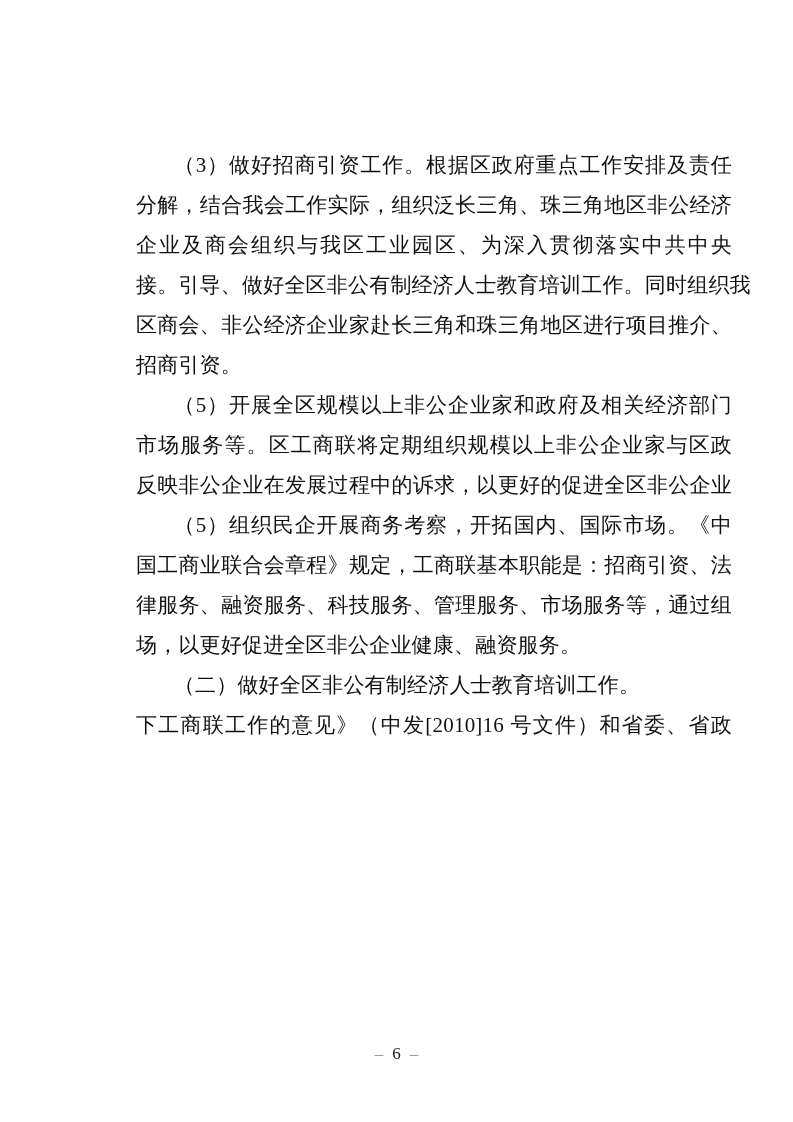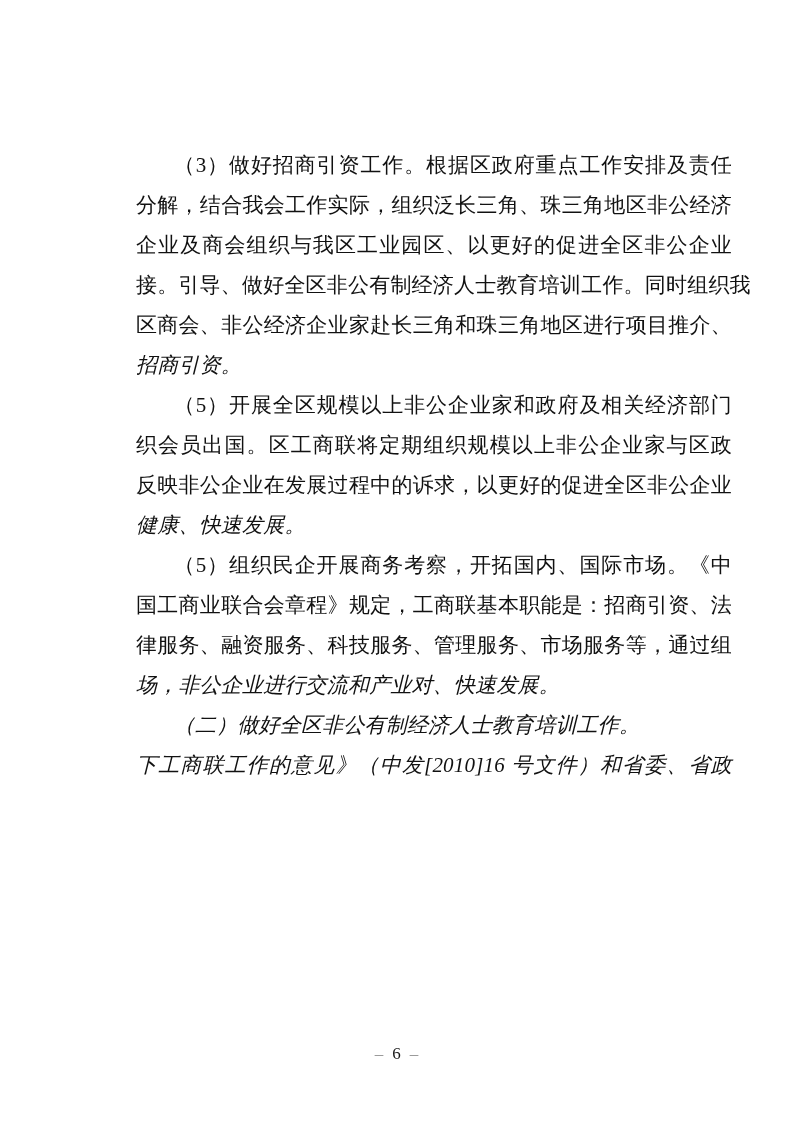--- a/index.html
+++ b/index.html
@@ -37,21 +37,20 @@
     text-align-last: justify;
     text-justify: inter-character;
     color: #111111;
   }
   
   .line.first {
     text-indent: 1.8em;
   }
   .line.last {
     text-align-last: left;
-    font-style: italic;
   }
   .paragraph.continued .line.last {
     text-align-last: justify;
   }
   .footer {
     position: absolute;
     left: 0;
     top: 1042px;
     width: 100%;
     text-align: center;
@@ -68,36 +67,35 @@
   }
 </style>
 </head>
 <body>
 
 <div class="page">
   <div class="text-block">
       <div class="paragraph">
         <div class="line first">（3）做好招商引资工作。根据区政府重点工作安排及责任</div>
         <div class="line">分解，结合我会工作实际，组织泛长三角、珠三角地区非公经济</div>
-        <div class="line">企业及商会组织与我区工业园区、以更好的促进全区非公企业</div>
+        <div class="line">企业及商会组织与我区工业园区、为深入贯彻落实中共中央</div>
         <div class="line">接。引导、做好全区非公有制经济人士教育培训工作。同时组织我</div>
         <div class="line">区商会、非公经济企业家赴长三角和珠三角地区进行项目推介、</div>
         <div class="line last">招商引资。</div>
       </div>
       <div class="paragraph">
         <div class="line first">（5）开展全区规模以上非公企业家和政府及相关经济部门</div>
-        <div class="line">织会员出国。区工商联将定期组织规模以上非公企业家与区政</div>
+        <div class="line">市场服务等。区工商联将定期组织规模以上非公企业家与区政</div>
         <div class="line">反映非公企业在发展过程中的诉求，以更好的促进全区非公企业</div>
-        <div class="line last">健康、快速发展。</div>
       </div>
       <div class="paragraph">
         <div class="line first">（5）组织民企开展商务考察，开拓国内、国际市场。《中</div>
         <div class="line">国工商业联合会章程》规定，工商联基本职能是：招商引资、法</div>
         <div class="line">律服务、融资服务、科技服务、管理服务、市场服务等，通过组</div>
-        <div class="line last">场，非公企业进行交流和产业对、快速发展。</div>
+        <div class="line last">场，以更好促进全区非公企业健康、融资服务。</div>
       </div>
       <div class="paragraph">
         <div class="line first last">（二）做好全区非公有制经济人士教育培训工作。</div>
       </div>
       <div class="paragraph continued">
         <div class="line last">下工商联工作的意见》（中发[2010]16 号文件）和省委、省政</div>
       </div>
     </div>
   <div class="footer">
     <span class="dash">–</span><span class="num">6</span><span class="dash">–</span>

